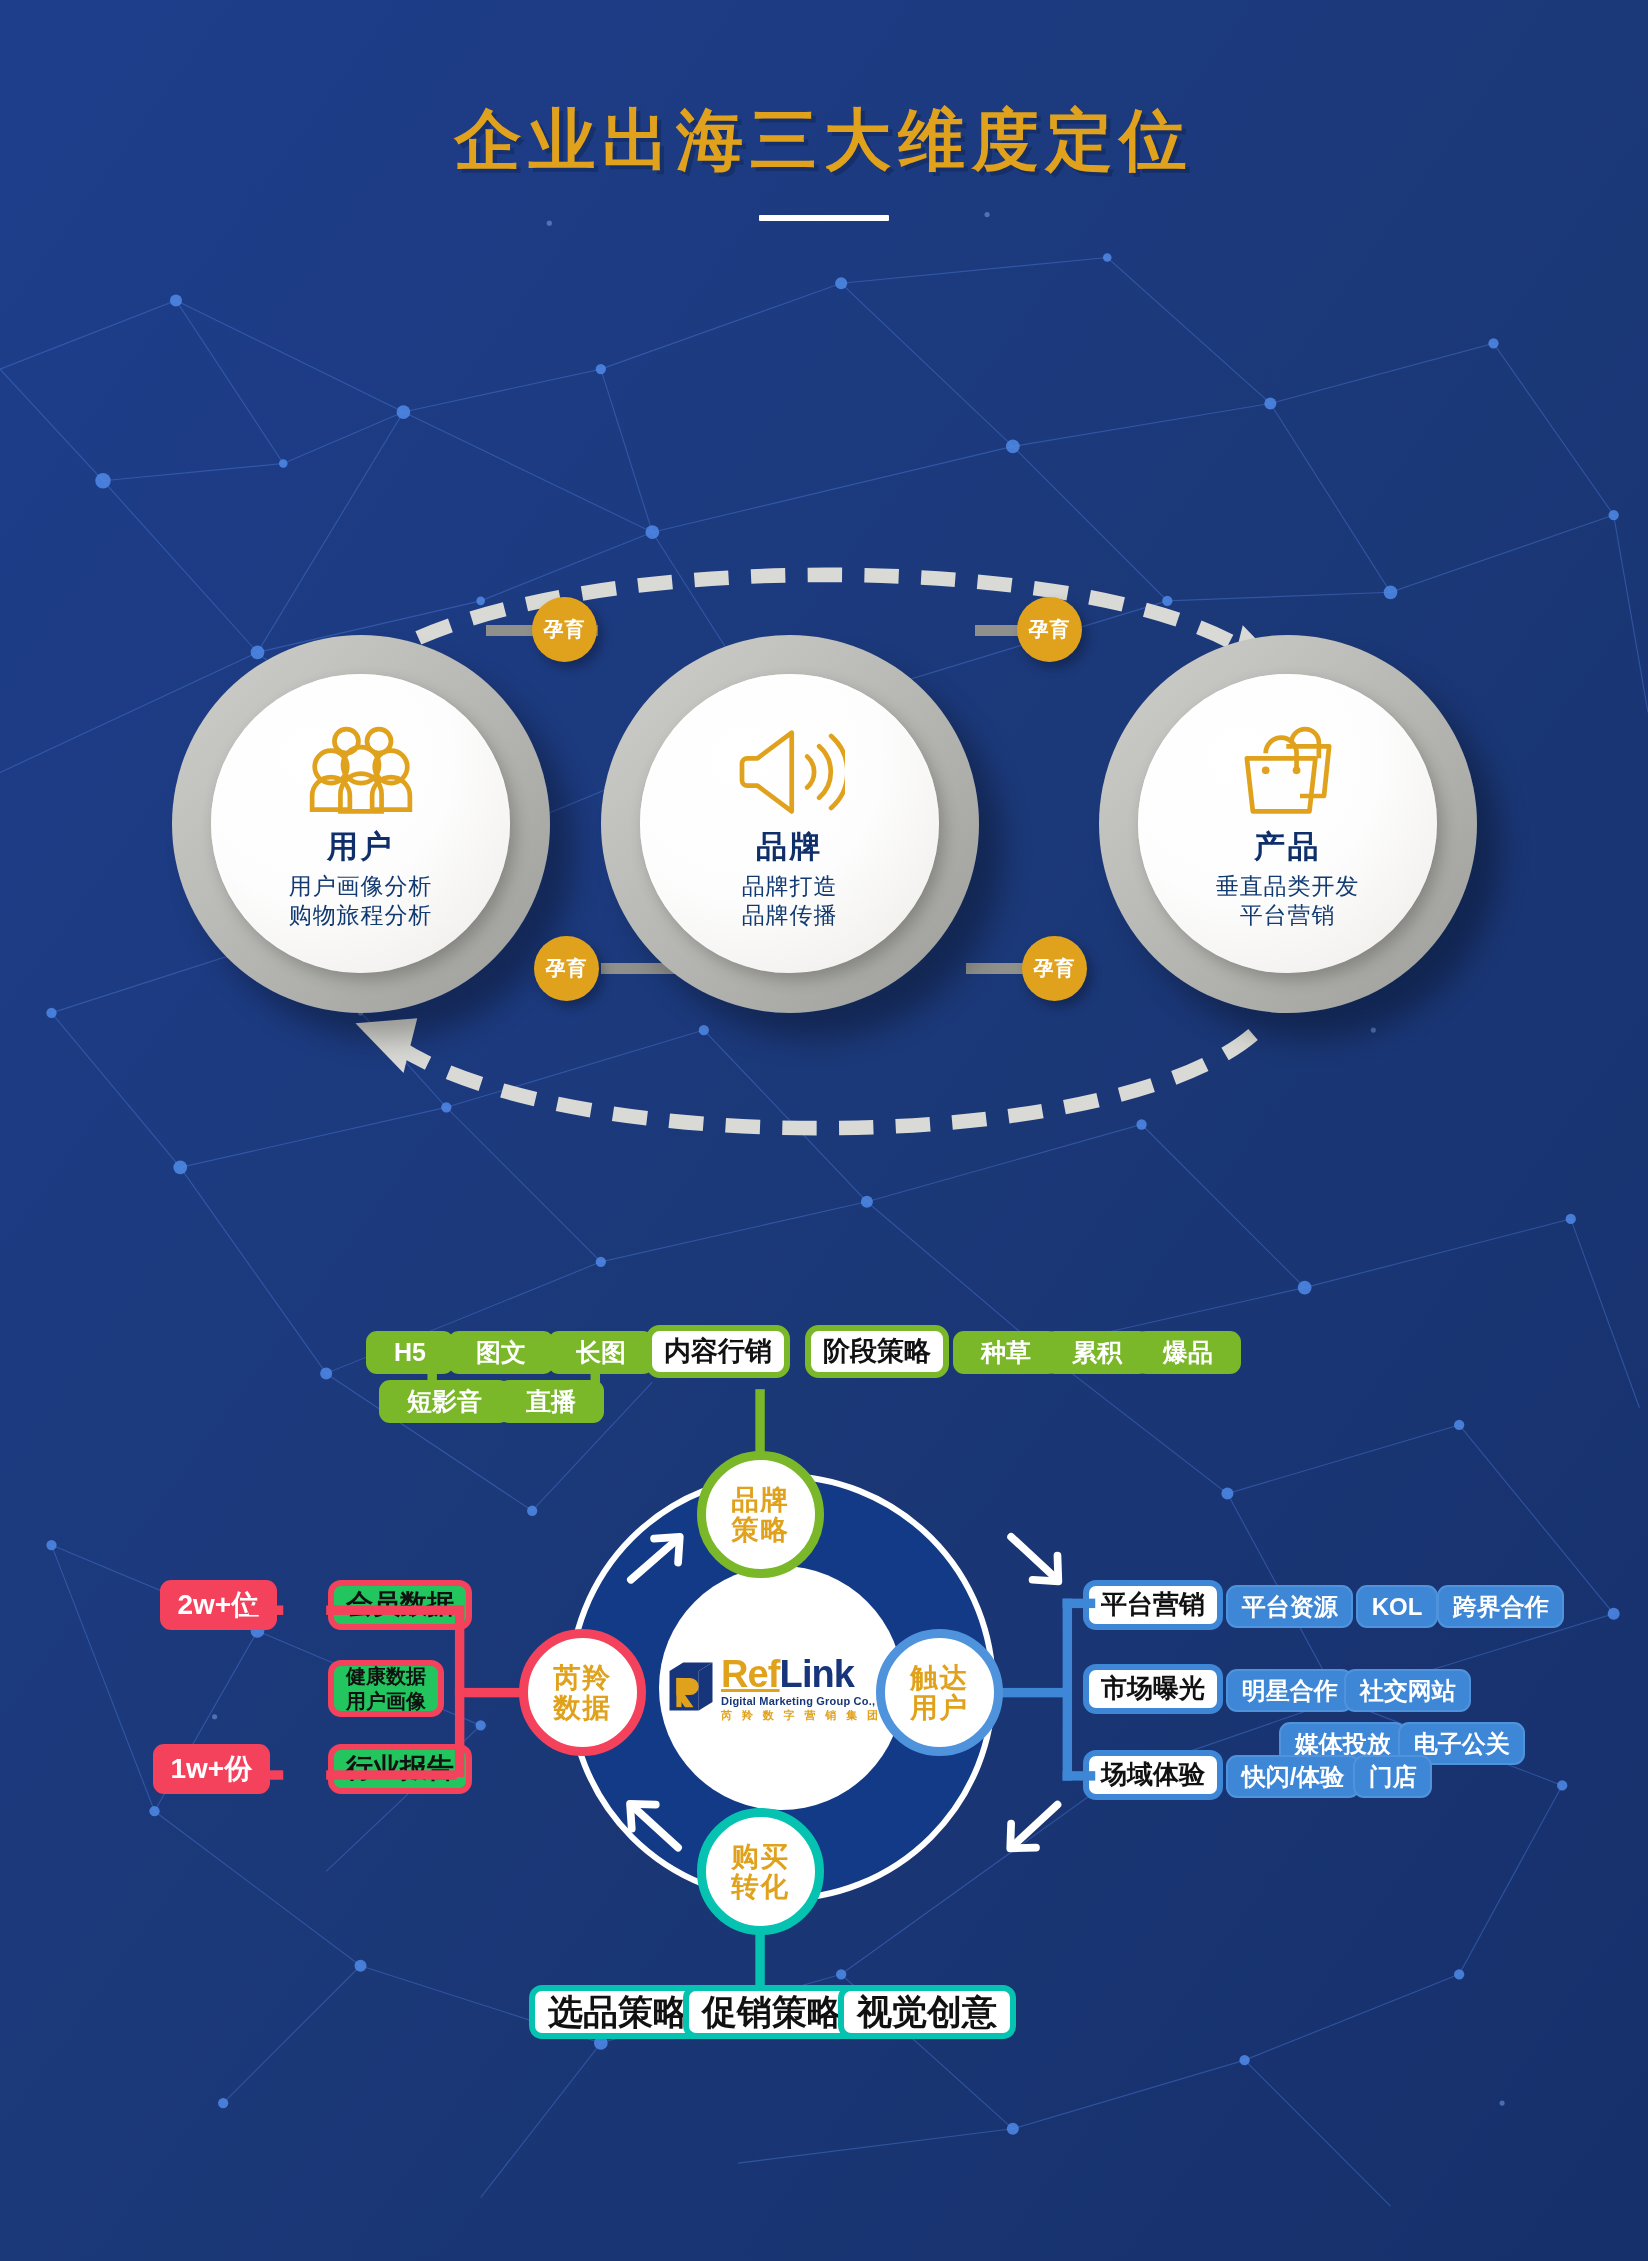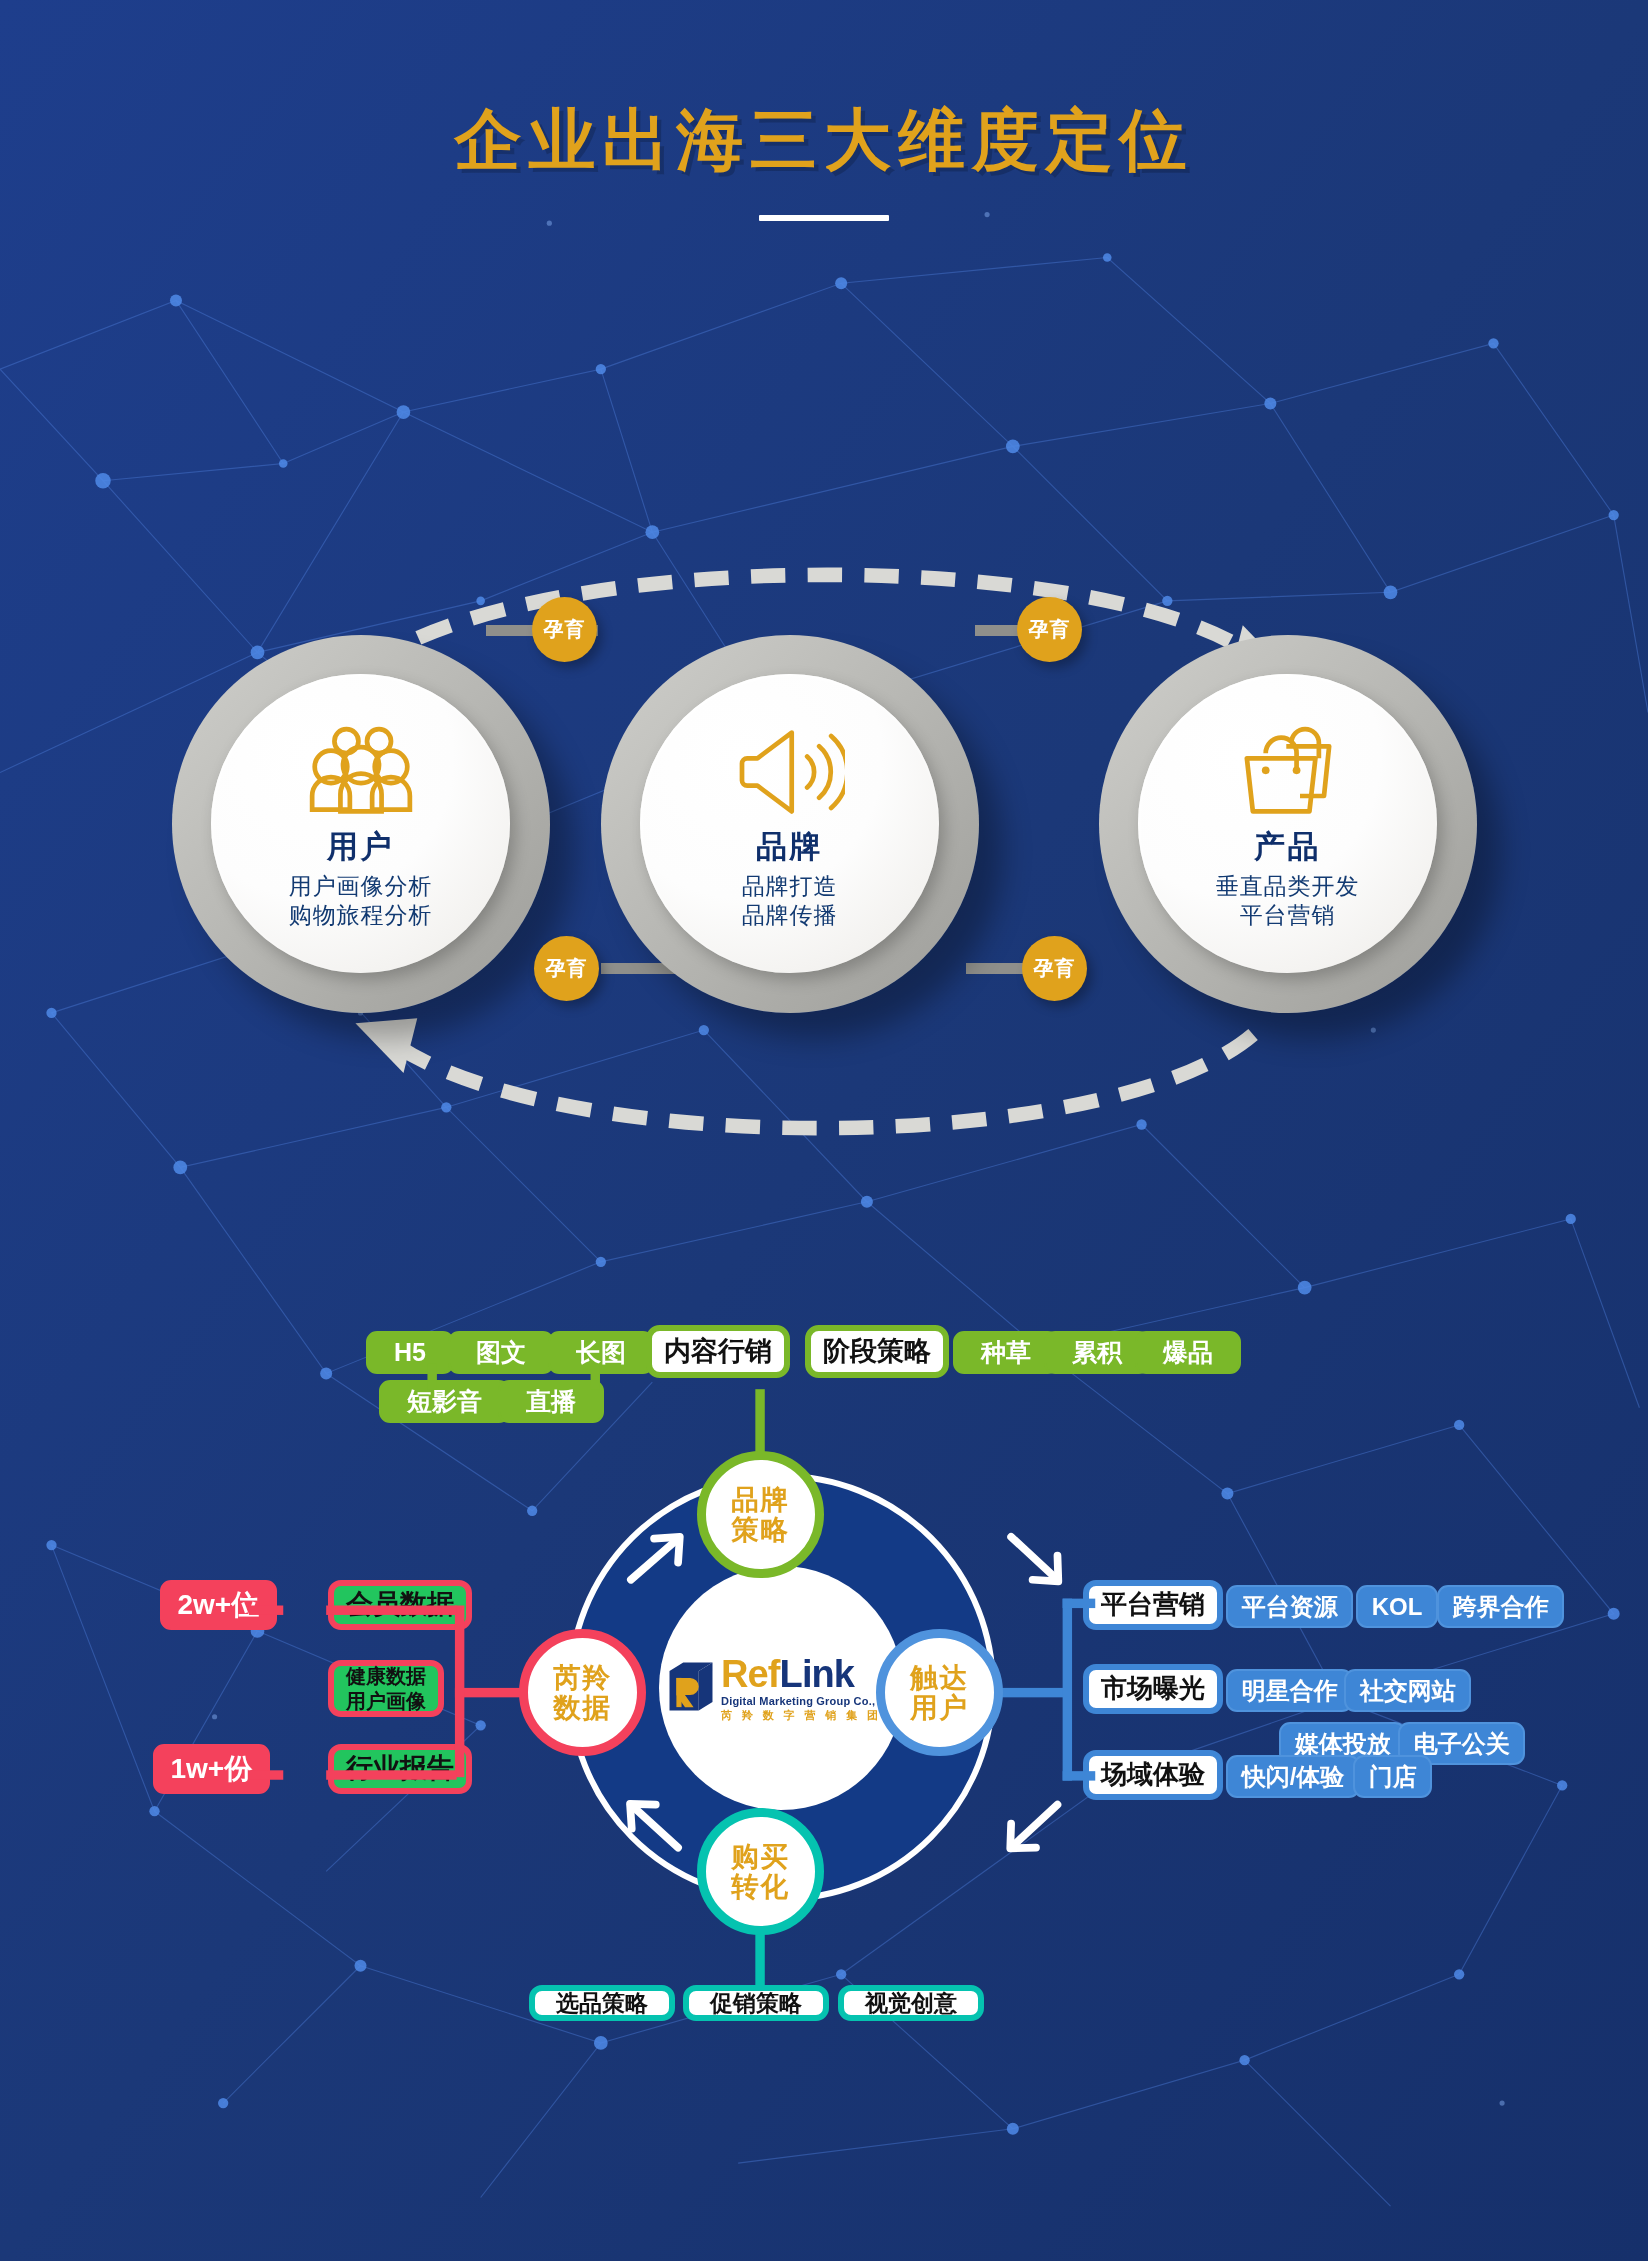--- a/index.html
+++ b/index.html
@@ -86,21 +86,21 @@
   
   .r-fill { background:#f4415c; color:#ffffff; border:2.6px solid #f4415c; font-size:28px; height:50px; padding:0 15.5px; }
   .r-out  { background:#22c55e; color:#111111; border:6px solid #f4415c; font-size:27px; height:50px; padding:0 12px; border-radius:13px; }
   .r-out.two { font-size:20px; height:57px; line-height:1.22; }
 
   
   .b-fill { background:#3e86d6; color:#ffffff; border:2.6px solid #4f93dd; font-size:24px; height:43px; padding:0 13.7px; }
   .b-out  { background:#ffffff; color:#111111; border:6px solid #3e86d6; font-size:26px; height:50px; padding:0 12px; border-radius:13px; }
 
   
-  .t-out  { background:#ffffff; color:#111111; border:6px solid #05c3b0; font-size:23px; height:36px; padding:0 21px; border-radius:13px; }
+  .t-out  { background:#ffffff; color:#111111; border:6px solid #05c3b0; font-size:35px; height:54px; padding:0 13px; border-radius:13px; }
 
   .stem { position:absolute; z-index:3; }
 
   
   .hub-ring {
     position:absolute; left:567px; top:151px; width:429px; height:429px;
     border-radius:50%; border:6px solid #ffffff; background:#133a86; z-index:2;
   }
   .hub-core {
     position:absolute; left:659px; top:244px; width:244px; height:244px;
@@ -114,21 +114,21 @@
     z-index:6;
   }
   #node-brand  { left:697px; top:129px;  width:127px; height:127px; border:9.4px solid #7ab829; }
   #node-reach  { left:876px; top:307px; width:127px; height:127px; border:9.4px solid #4f93dd; }
   #node-buy    { left:697px; top:486px;  width:127px; height:127px; border:9.4px solid #05c3b0; }
   #node-data   { left:519px; top:307px;  width:127px; height:127px; border:9.4px solid #f4415c; }
 
   .logo-mark { display:flex; align-items:center; gap:5.2px; }
   .logo-text { display:flex; flex-direction:column; line-height:1; }
   .logo-main { font-size:38px; font-weight:bold; letter-spacing:-0.9px; }
-  .logo-main .ref { color:#e0a21c; }
+  .logo-main .ref { color:#e0a21c;text-decoration:underline; }
   .logo-main .link { color:#16357a; }
   .logo-sub1 { font-size:11px; color:#16357a; letter-spacing:0.2px; margin-top:2.6px; font-weight:bold; }
   .logo-sub2 { font-size:11px; color:#e0a21c; letter-spacing:3.4px; margin-top:2.6px; font-weight:bold; }
 </style>
 </head>
 <body>
 
 <svg id="bgnet" viewBox="0 0 1920 2634" preserveAspectRatio="none">
   <defs>
     <linearGradient id="bgGrad" x1="0" y1="0" x2="1" y2="1">

